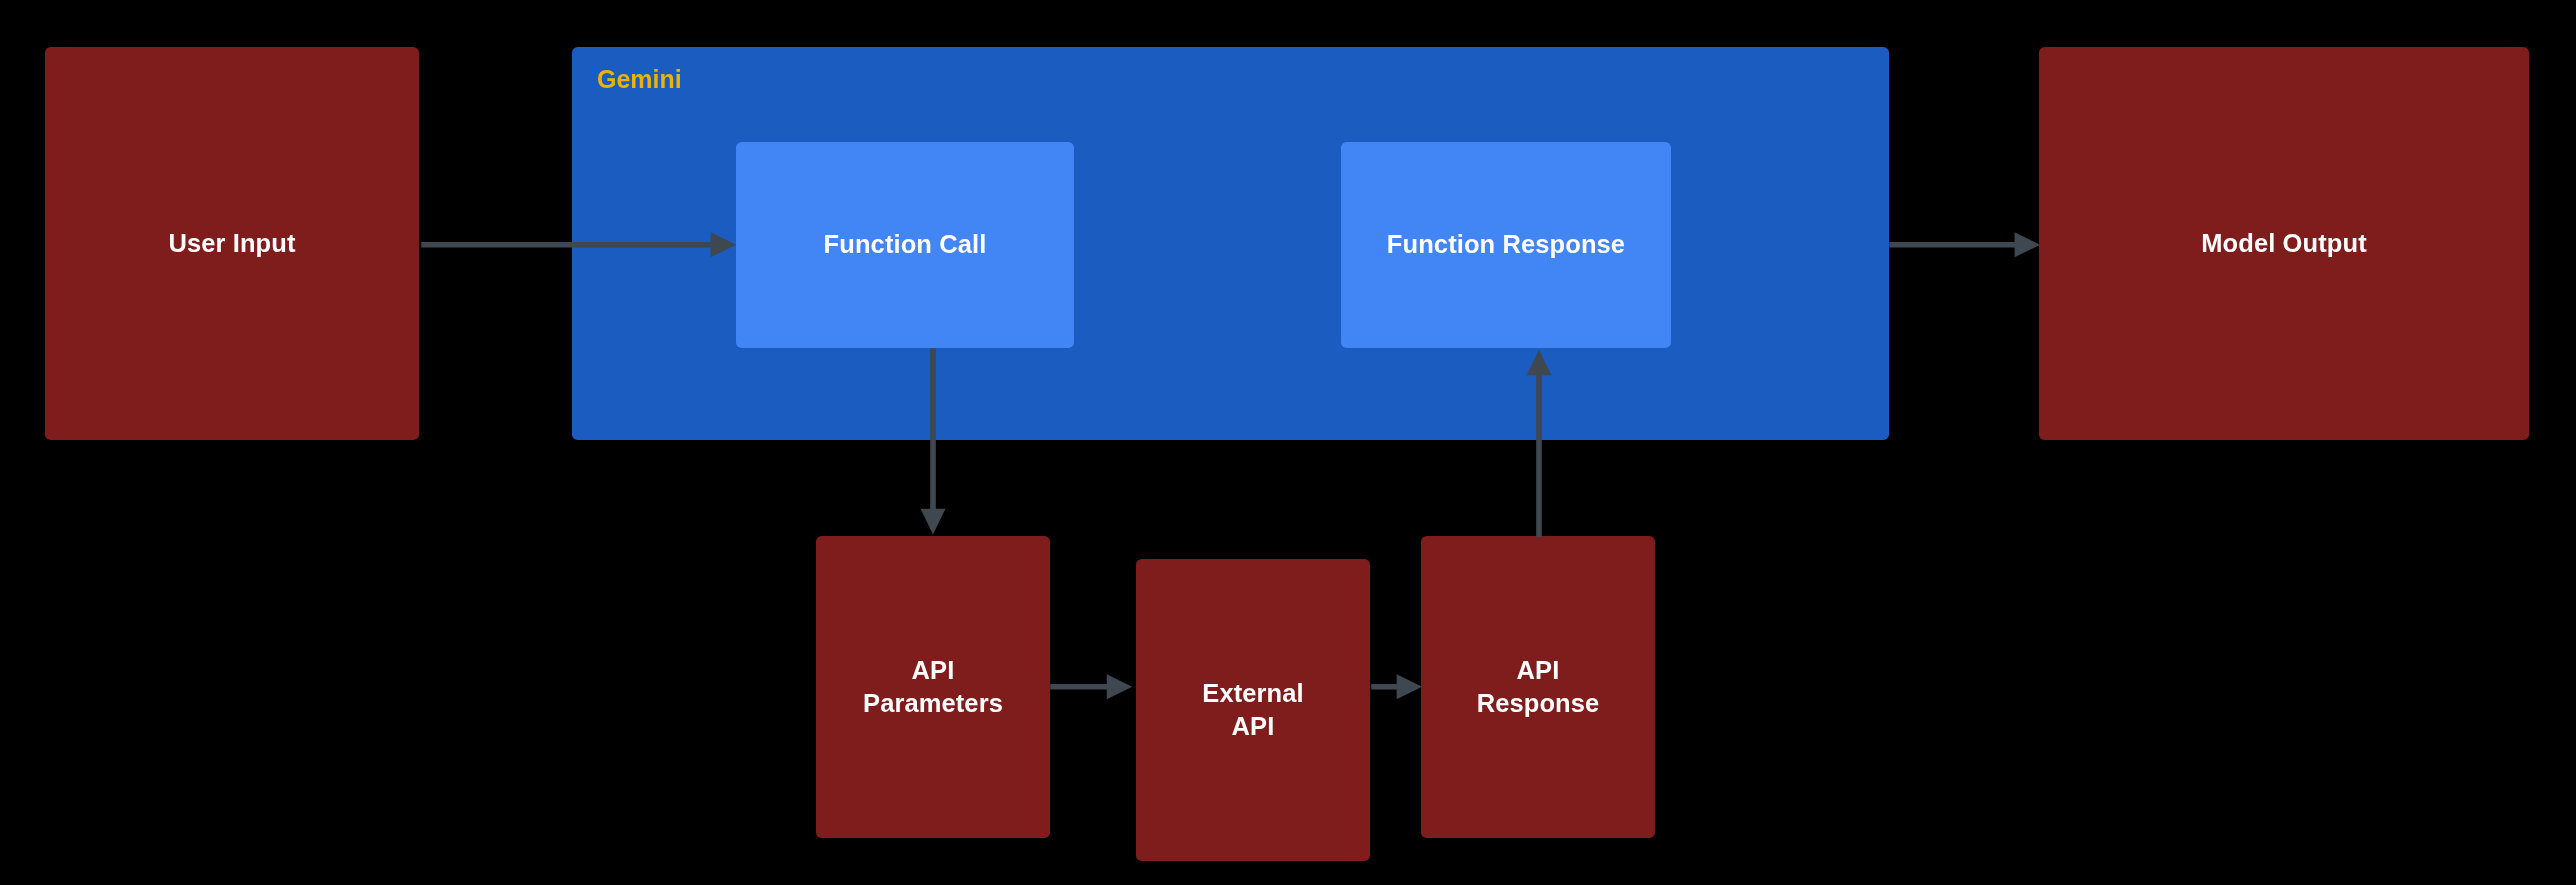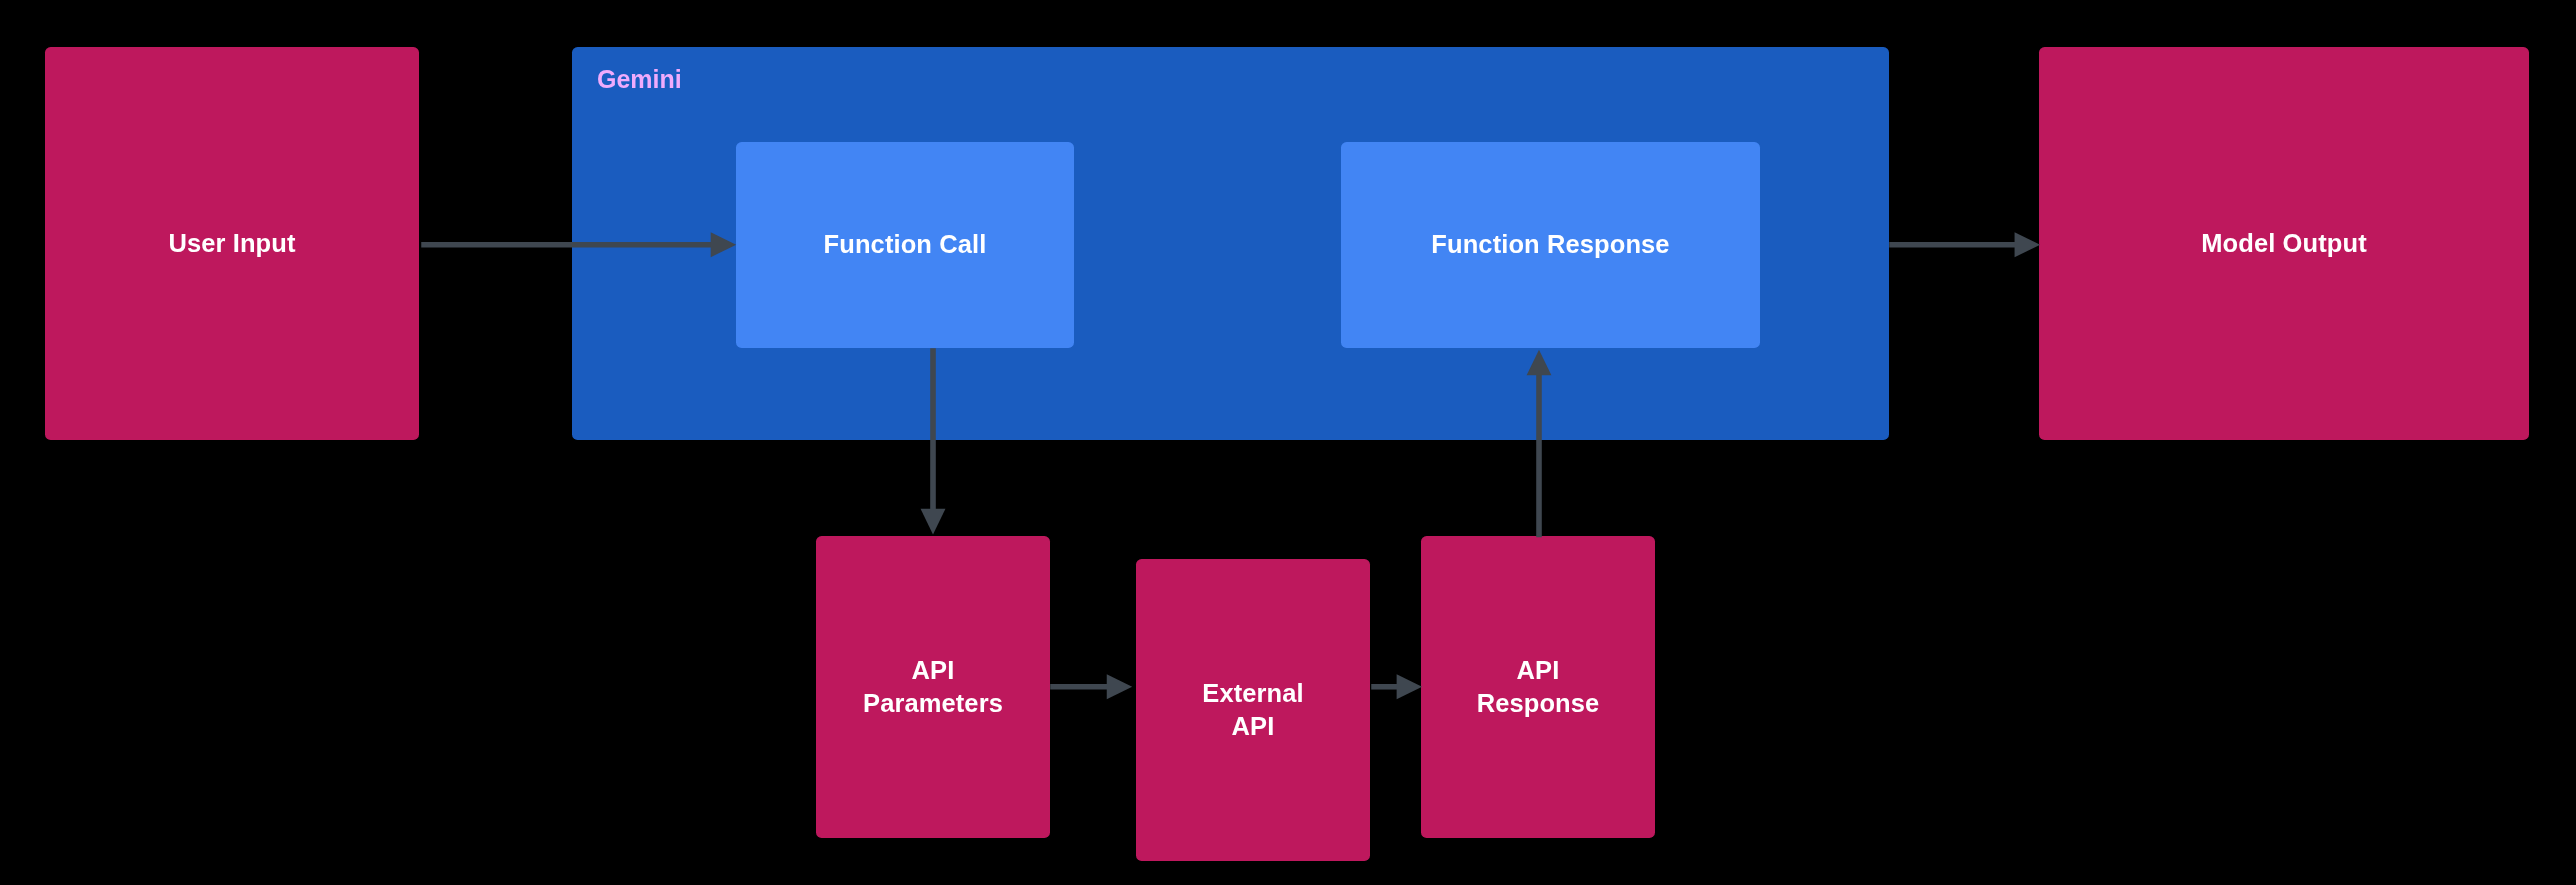--- a/index.html
+++ b/index.html
@@ -24,32 +24,32 @@
     display: flex;
     align-items: center;
     justify-content: center;
     text-align: center;
     color: #ffffff;
     font-weight: bold;
     line-height: 1.30;
     letter-spacing: 0.1px;
     -webkit-font-smoothing: antialiased;
   }
-  .node-primary   { background: #be185d; }
+  .node-primary   { background: #7f1d1d; }
   .node-secondary { background: #4285f4; }
 
   .group-box {
     position: absolute;
     box-sizing: border-box;
     border-radius: 5.6px;
     background: #1a5cbf;
   }
   .group-label {
     position: absolute;
-    color: #f0abfc;
+    color: #eab308;
     font-weight: bold;
     white-space: nowrap;
     -webkit-font-smoothing: antialiased;
   }
 
   
   .edge {
     position: absolute;
     overflow: visible;
     pointer-events: none;
@@ -73,21 +73,21 @@
   <div class="group-label" style="left:597px; top:65px; font-size:25px;">Gemini</div>
 
   <div class="node node-primary" style="left:45px; top:47px; width:374px; height:393px; font-size:25.5px;">
     <span>User Input</span>
   </div>
 
   <div class="node node-secondary" style="left:736px; top:142px; width:338px; height:206px; font-size:25.5px;">
     <span>Function Call</span>
   </div>
 
-  <div class="node node-secondary" style="left:1341px; top:142px; width:419px; height:206px; font-size:25.5px;">
+  <div class="node node-secondary" style="left:1341px; top:142px; width:330px; height:206px; font-size:25.5px;">
     <span>Function Response</span>
   </div>
 
   <div class="node node-primary" style="left:2039px; top:47px; width:490px; height:393px; font-size:25.5px;">
     <span>Model Output</span>
   </div>
 
   <div class="node node-primary" style="left:816px; top:536px; width:234px; height:302px; font-size:25.5px; flex-direction:column;">
     <span class="txt-line">API</span>
     <span class="txt-line">Parameters</span>

